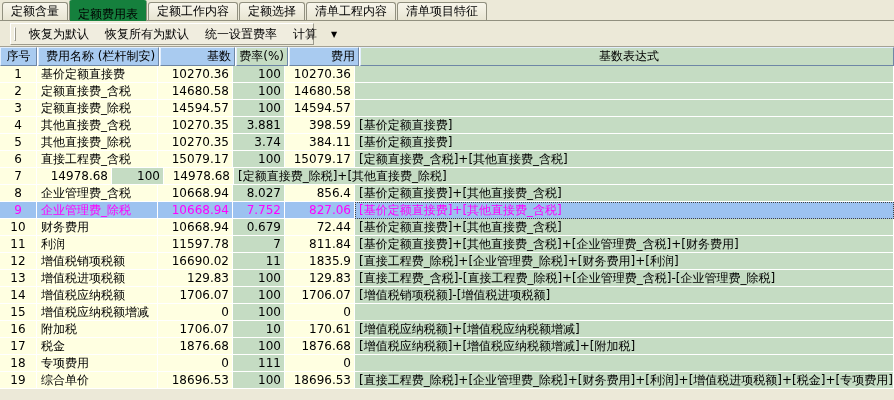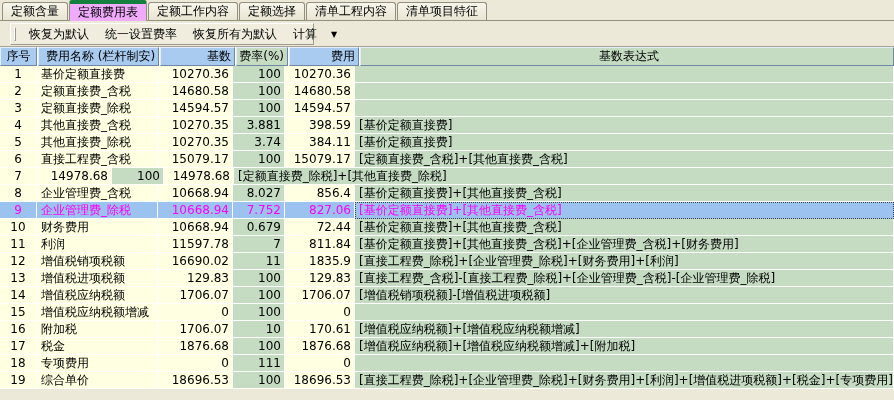--- a/index.html
+++ b/index.html
@@ -16,22 +16,22 @@
     display:flex; align-items:flex-end; padding-left:2px;
     border-bottom:1px solid #91907F;
   }
   .tab {
     height:18px; line-height:16px; padding:0 8px; margin-right:1px;
     background:linear-gradient(#F8F6EC,#E8E5D2);
     border:1px solid #91907F; border-bottom:none;
     border-radius:3px 3px 0 0; cursor:default; white-space:nowrap;
   }
   .tab.active {
-    height:21px; line-height:17px; background:#f0abfc;
-    border-top:4px solid #15803d; position:relative; z-index:2;
+    height:21px; line-height:17px; background:#15803d;
+    border-top:6px solid #15803d; position:relative; z-index:2;
     margin-bottom:-1px;
   }
   
   .toolband {
     position:absolute; left:10px; top:23px; height:22px; width:304px;
     background:#F0EDDF;
     border:1px solid; border-color:#FFFFFF #9C9A8C #9C9A8C #FFFFFF;
     display:flex; align-items:center;
   }
   .grip {
@@ -88,22 +88,22 @@
     <div class="tab">定额工作内容</div>
     <div class="tab">定额选择</div>
     <div class="tab">清单工程内容</div>
     <div class="tab">清单项目特征</div>
   </div>
 
 <div class="toolband">
   <div class="grip"></div>
   <div style="display:flex">
       <div class="tbtn">恢复为默认</div>
+      <div class="tbtn">恢复所有为默认</div>
       <div class="tbtn">统一设置费率</div>
-      <div class="tbtn">恢复所有为默认</div>
       <div class="tbtn">计算</div>
     </div>
   <div class="tb-arrow">▼</div>
 </div>
 
 <div class="hsep"></div>
 
 <div class="grid">
   <div class="gridhead">
       <div class="hc col0">序号</div>

